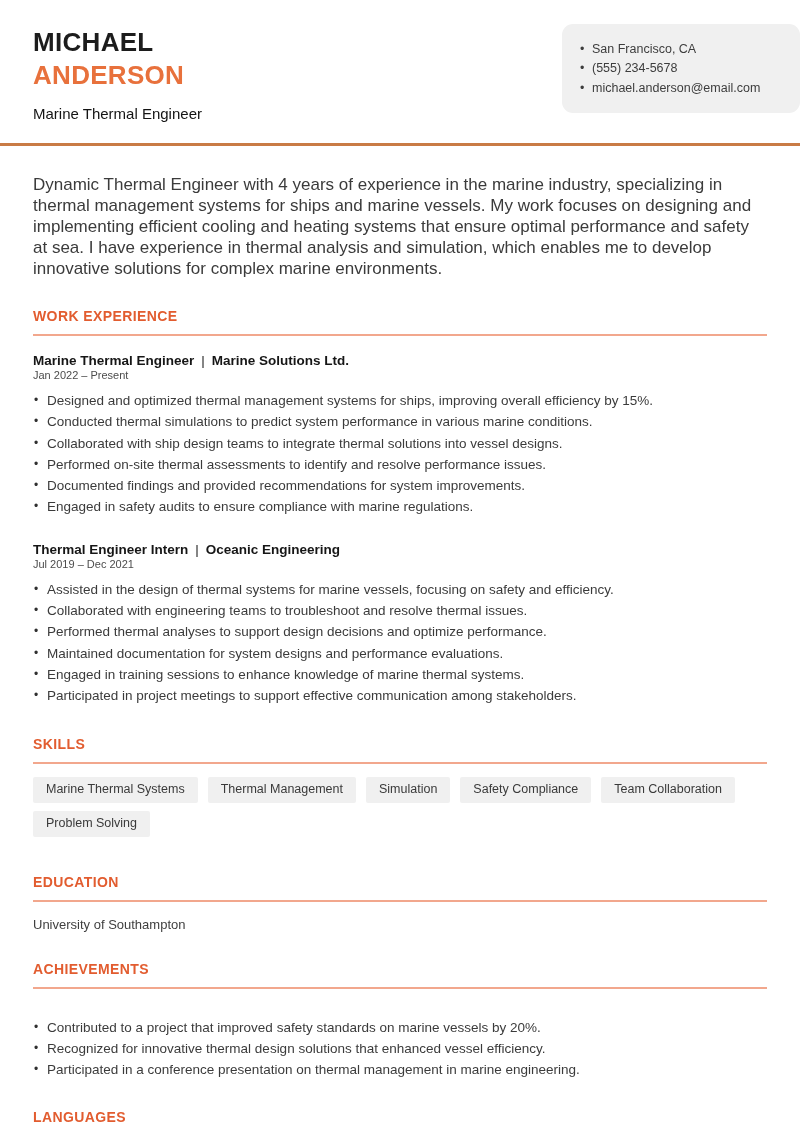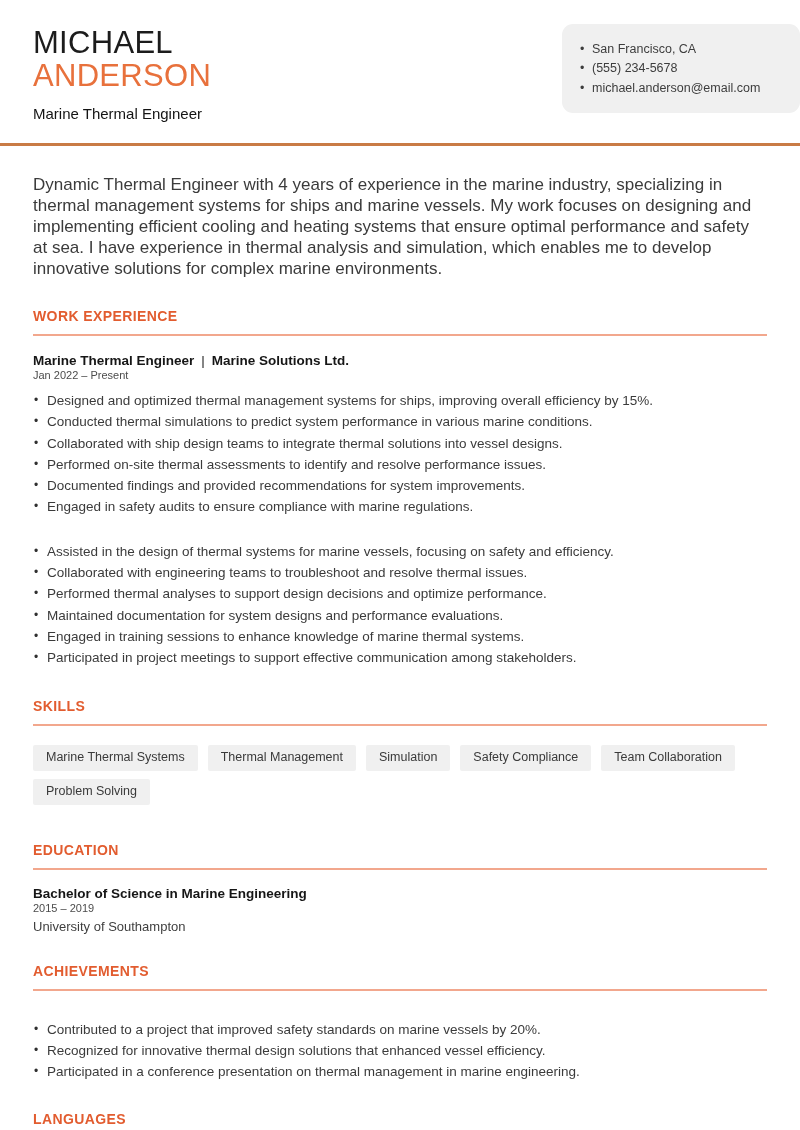--- a/index.html
+++ b/index.html
@@ -18,21 +18,21 @@
   body{
     width:800px;height:1130px;overflow:hidden;
     font-family:"Liberation Sans","DejaVu Sans",sans-serif;
     color:var(--text);
     position:relative;
   }
   .page{width:800px;height:1130px;background:#fff;}
 
   
   header{position:relative;padding:26px 0 0 33px;}
-  h1{font-size:31px;line-height:33px;font-weight:normal;letter-spacing:.3px;color:#1c1c1c;}
+  h1{font-size:26px;line-height:33px;font-weight:bold;letter-spacing:.3px;color:#1c1c1c;}
   h1 .first{display:block;color:#1c1c1c;}
   h1 .last{display:block;color:var(--name-accent);}
   .subtitle{margin-top:13px;font-size:15px;color:#141414;font-weight:500;}
   .contact-box{
     position:absolute;top:24px;right:0;width:238px;min-height:87px;
     background:var(--contact-bg);padding:13px 8px 13px 18px;border-radius:11px;
   }
   .contact-box ul{list-style:none;}
   .contact-box li{
     font-size:12.5px;color:#3d3d3d;line-height:15px;margin:4.5px 0;
@@ -64,21 +64,21 @@
   ul.bullets{list-style:none;margin-top:9px;}
   ul.bullets li{
     position:relative;padding-left:14px;
     font-size:13.5px;line-height:21.3px;color:var(--text);
   }
   ul.bullets li::before{
     content:"•";position:absolute;left:1px;top:0;color:#2f2f2f;font-size:12px;
   }
 
   
-  .tags{margin-top:19px;display:flex;flex-wrap:wrap;text-align:center;}
+  .tags{margin-top:13px;display:flex;flex-wrap:wrap;text-align:center;}
   .tag{
     background:var(--tag-bg);color:#3a3a3a;font-size:12.5px;line-height:15px;
     padding:5.5px 13px;margin:0 10px 8px 0;border-radius:2px;white-space:nowrap;
   }
 
   
   .edu{margin-top:15px;}
   .school{margin-top:5px;font-size:13px;color:#3f3f3f;}
 </style>
 </head>
@@ -122,20 +122,24 @@
           <li>Designed and optimized thermal management systems for ships, improving overall efficiency by 15%.</li>
           <li>Conducted thermal simulations to predict system performance in various marine conditions.</li>
           <li>Collaborated with ship design teams to integrate thermal solutions into vessel designs.</li>
           <li>Performed on-site thermal assessments to identify and resolve performance issues.</li>
           <li>Documented findings and provided recommendations for system improvements.</li>
           <li>Engaged in safety audits to ensure compliance with marine regulations.</li>
         </ul>
       </div>
 
       <div class="job">
+        <div class="entry-head">
+          <h3><span>Thermal Engineer Intern</span><span class="pipe">|</span><span>Oceanic Engineering</span></h3>
+          <span class="dates">Jul 2019 – Dec 2021</span>
+        </div>
         <ul class="bullets">
           <li>Assisted in the design of thermal systems for marine vessels, focusing on safety and efficiency.</li>
           <li>Collaborated with engineering teams to troubleshoot and resolve thermal issues.</li>
           <li>Performed thermal analyses to support design decisions and optimize performance.</li>
           <li>Maintained documentation for system designs and performance evaluations.</li>
           <li>Engaged in training sessions to enhance knowledge of marine thermal systems.</li>
           <li>Participated in project meetings to support effective communication among stakeholders.</li>
         </ul>
       </div>
     </section>
@@ -150,24 +154,20 @@
         <span class="tag">Safety Compliance</span>
         <span class="tag">Team Collaboration</span>
         <span class="tag">Problem Solving</span>
       </div>
     </section>
 
     <section>
       <h2>EDUCATION</h2>
       <div class="rule"></div>
       <div class="edu">
-        <div class="entry-head">
-          <h3>Bachelor of Science in Marine Engineering</h3>
-          <span class="dates">2015 – 2019</span>
-        </div>
         <div class="school">University of Southampton</div>
       </div>
     </section>
 
     <section>
       <h2>ACHIEVEMENTS</h2>
       <div class="rule"></div>
       <ul class="bullets" style="margin-top:28px;">
         <li>Contributed to a project that improved safety standards on marine vessels by 20%.</li>
         <li>Recognized for innovative thermal design solutions that enhanced vessel efficiency.</li>

